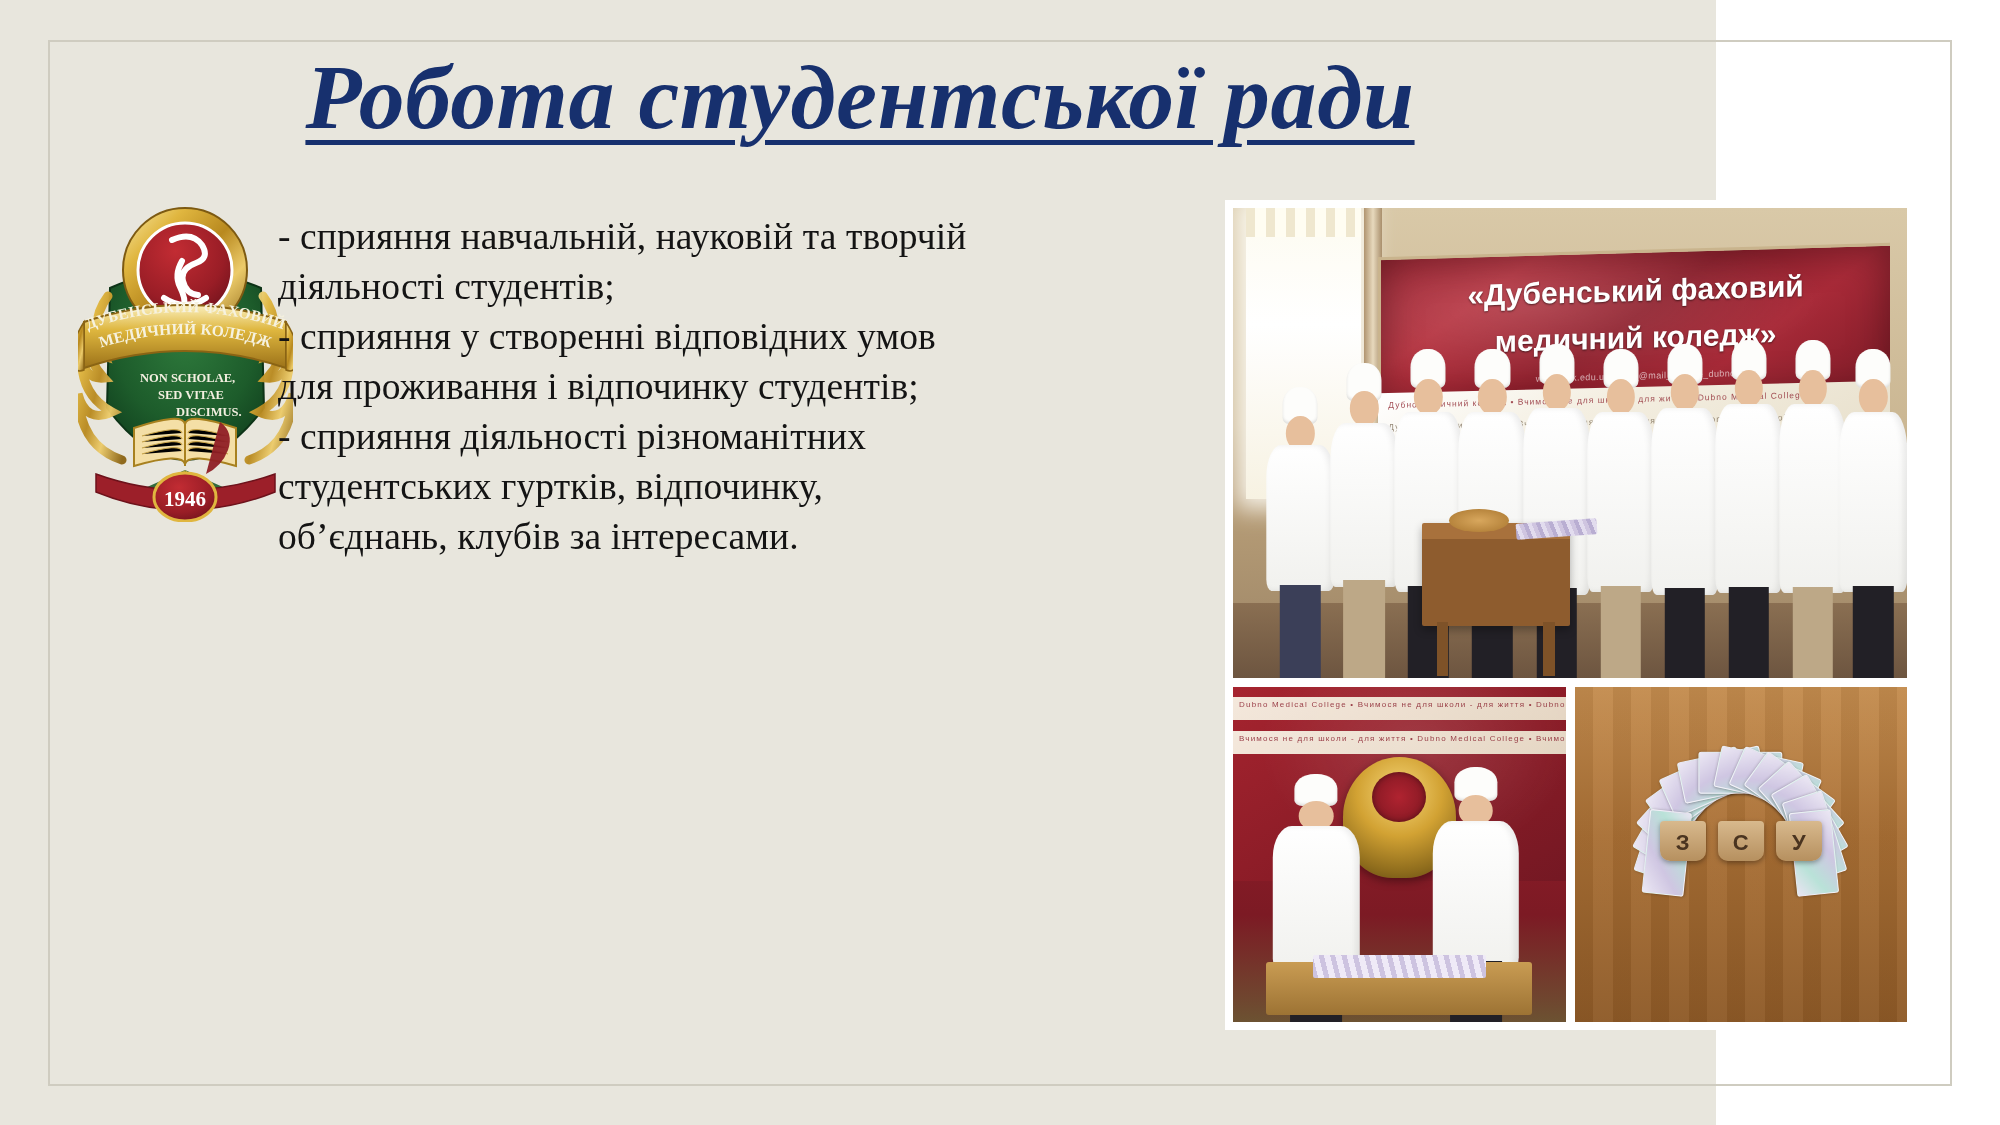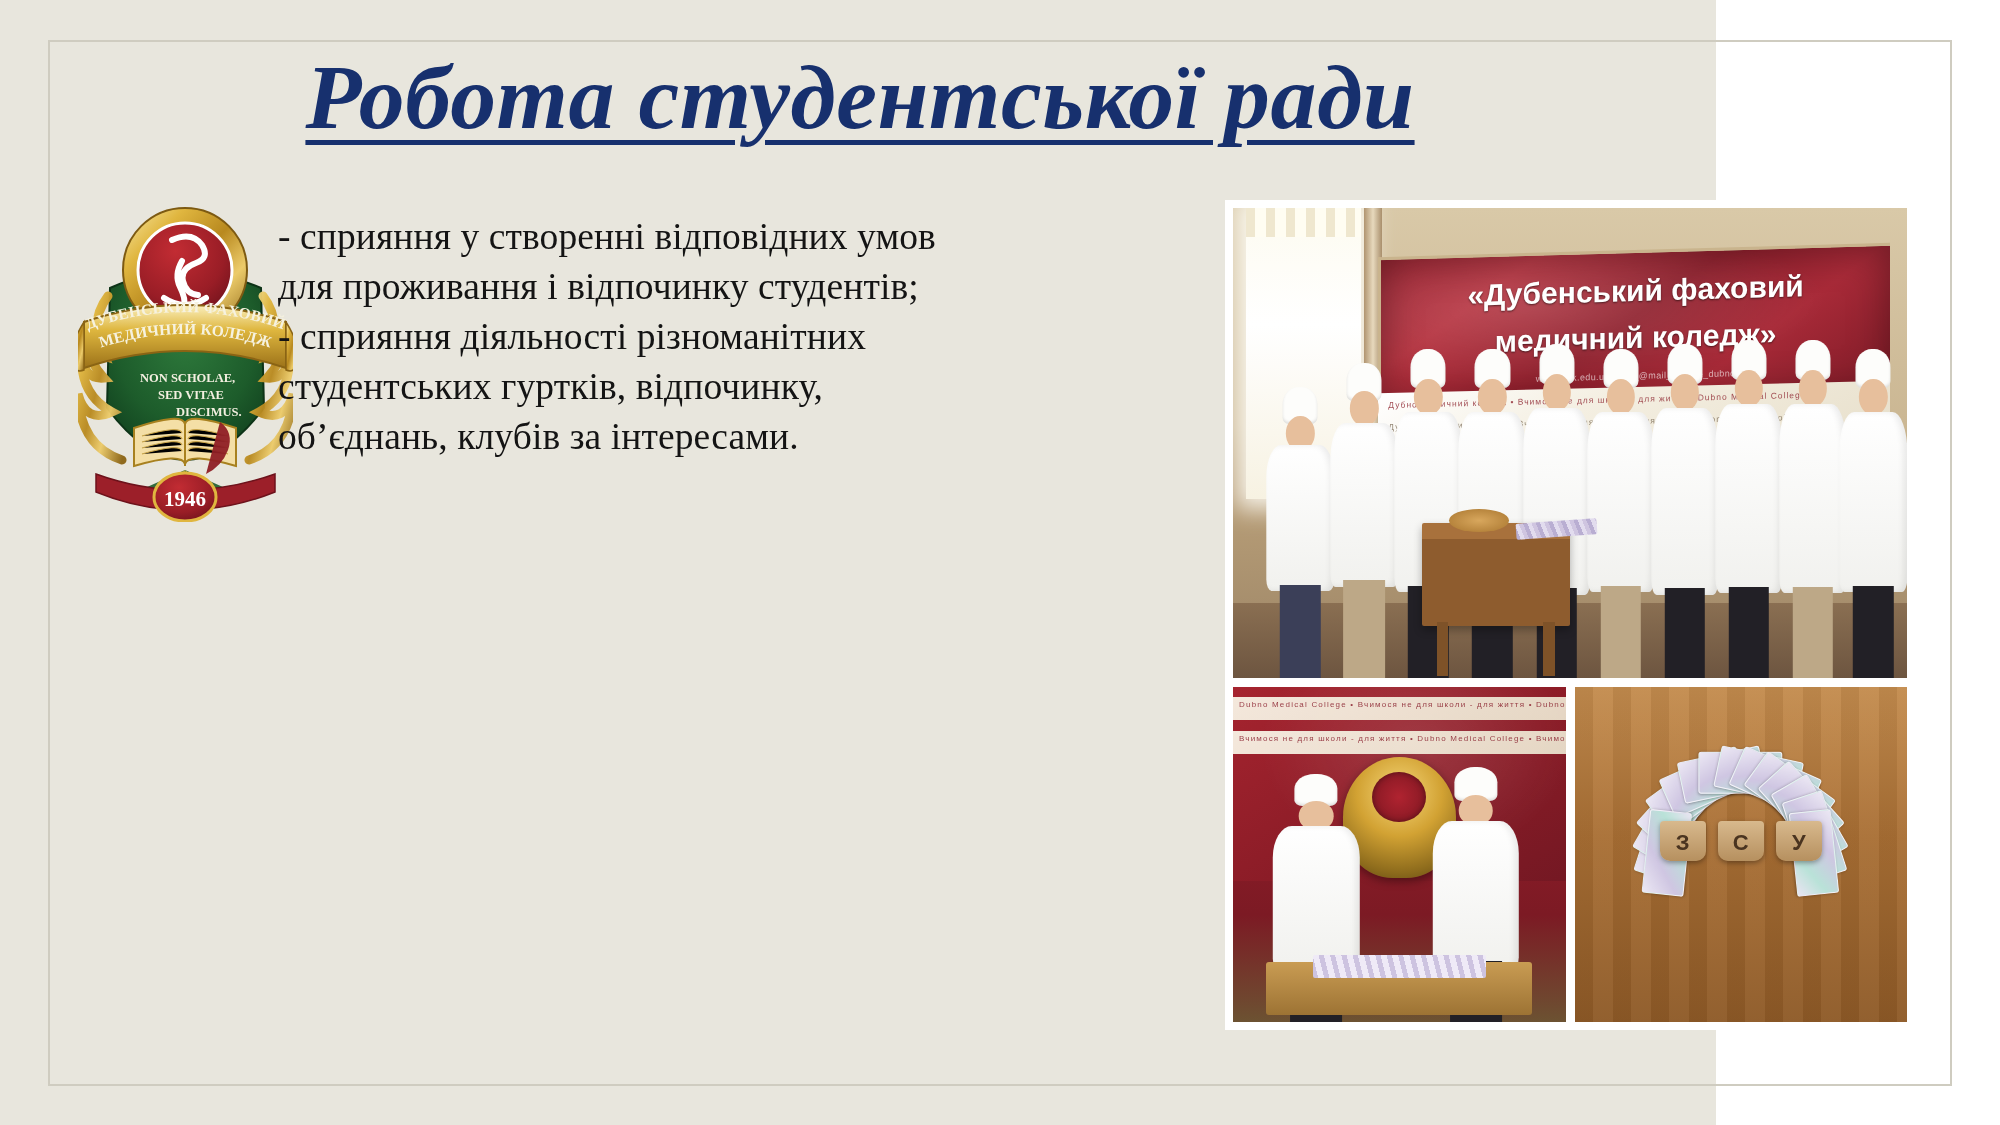--- a/index.html
+++ b/index.html
@@ -366,20 +366,21 @@
         <path d="M107 278 L122 303 L136 303 Z" fill="#e0b63f"></path>
       </g>
       <path d="M18 282 q44 16 89 16 q45 0 90 -16 l0 18 q-45 18 -90 18 q-45 0 -89 -18 Z" fill="#9c1f29" stroke="#6d121b" stroke-width="1.5"></path>
 
       <ellipse cx="107" cy="305" rx="31" ry="24" fill="url(#redG)" stroke="#e0b63f" stroke-width="3"></ellipse>
       <text x="107" y="314" text-anchor="middle" font-family="Liberation Serif, serif" font-size="21" font-weight="700" fill="#ffffff">1946</text>
     </svg>
   </div>
 
   <div class="body-text">
+    <p>- сприяння навчальній, науковій та творчій діяльності студентів;</p>
     <p>- сприяння у створенні відповідних умов для проживання і відпочинку студентів;</p>
     <p>- сприяння діяльності різноманітних студентських гуртків, відпочинку, об’єднань, клубів за інтересами.</p>
   </div>
 
   <div class="photos">
 
     <div class="photo photo-top">
       <div class="p1-bg"></div>
       <div class="p1-window"></div>
       <div class="p1-doorframe"></div>

